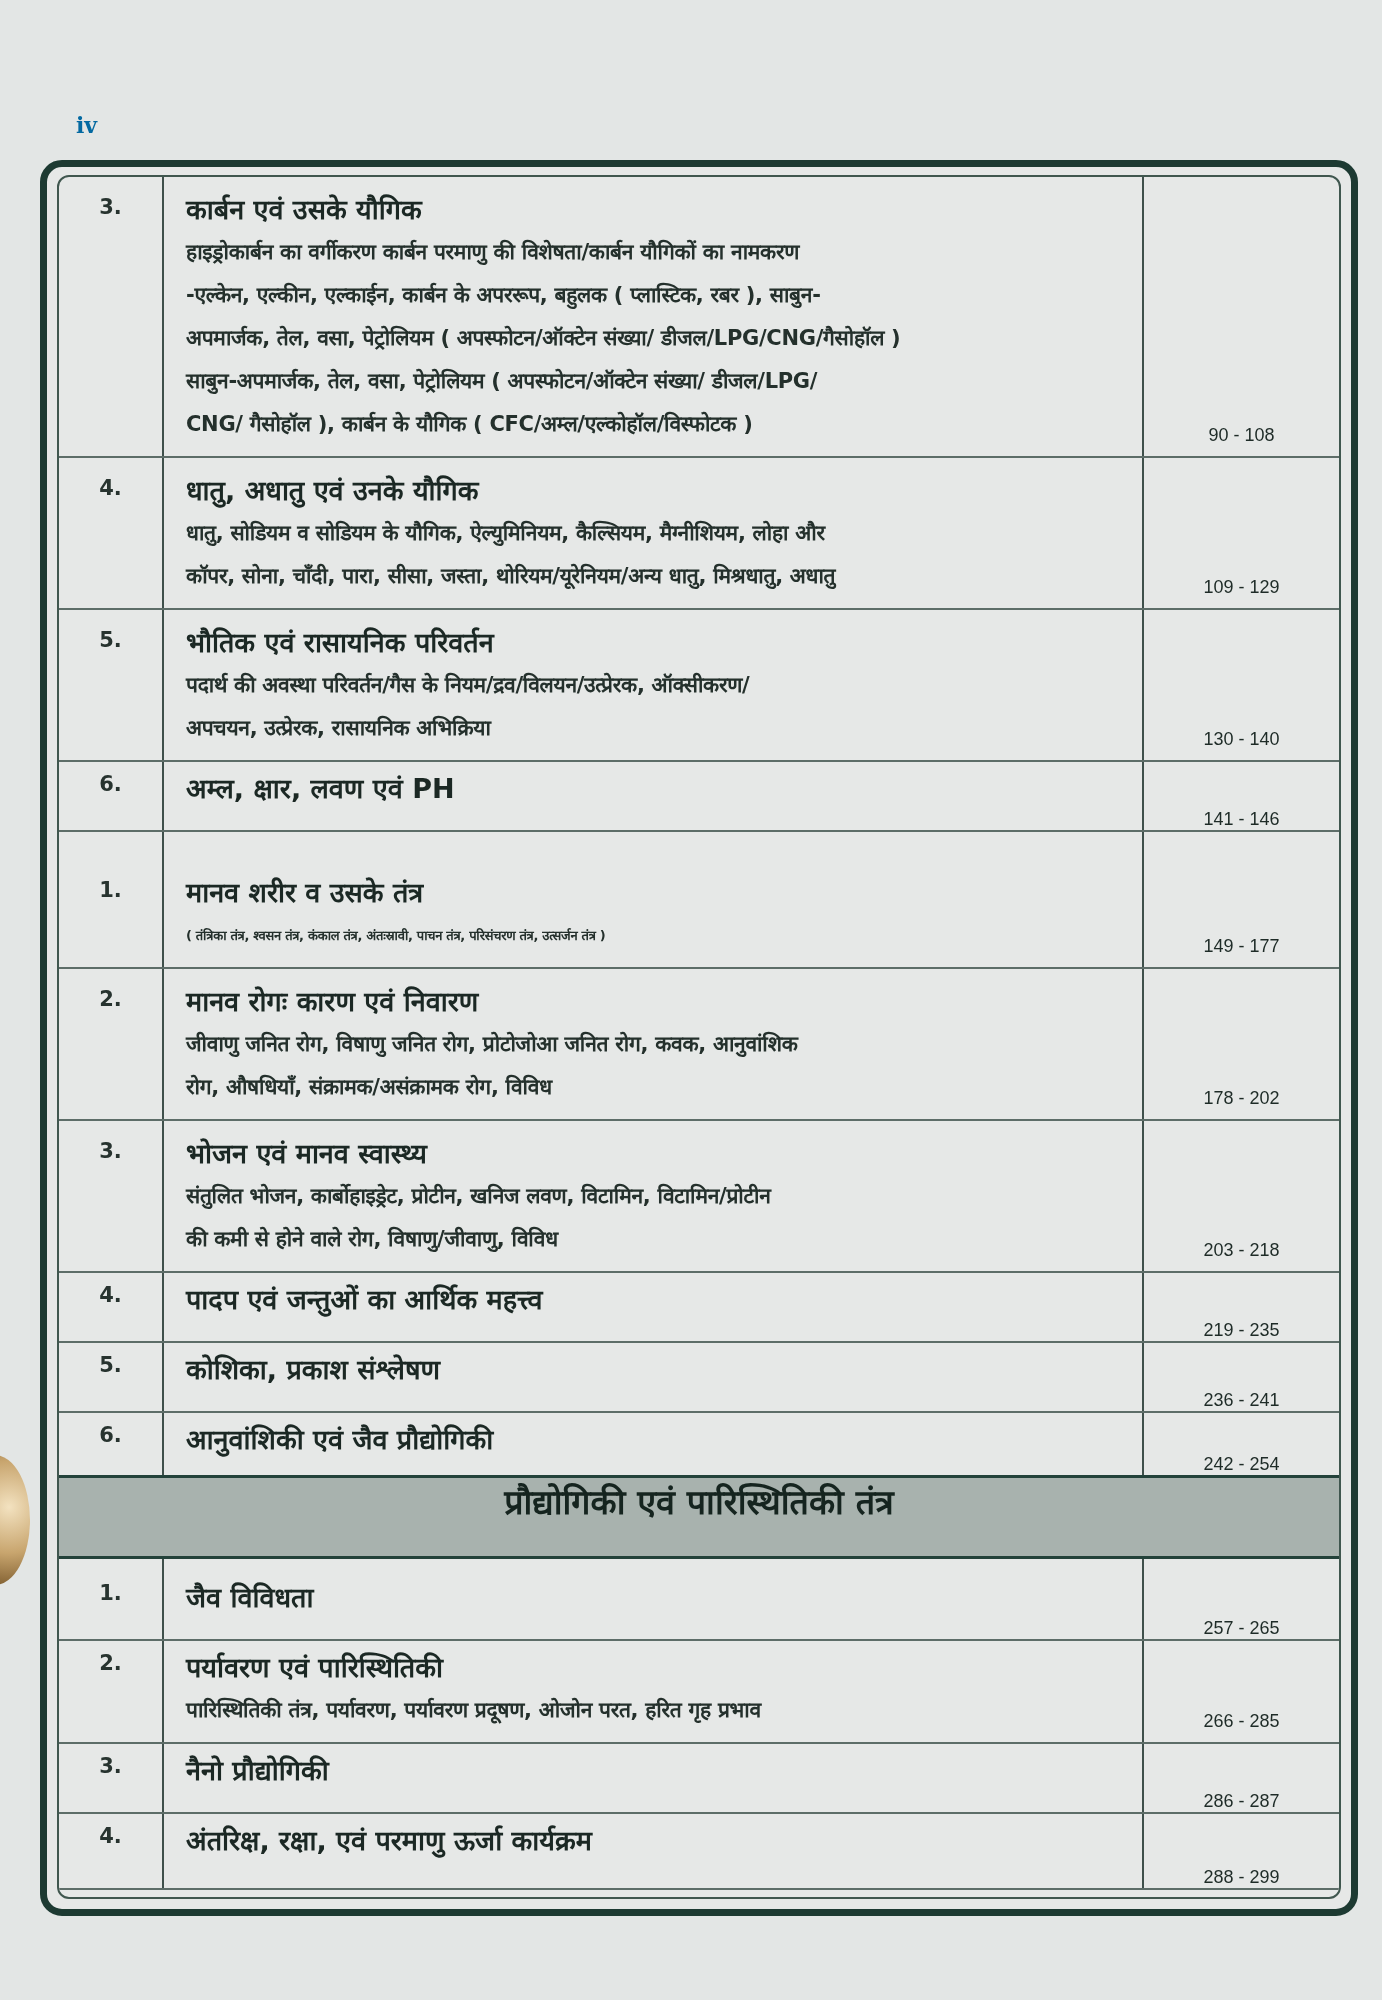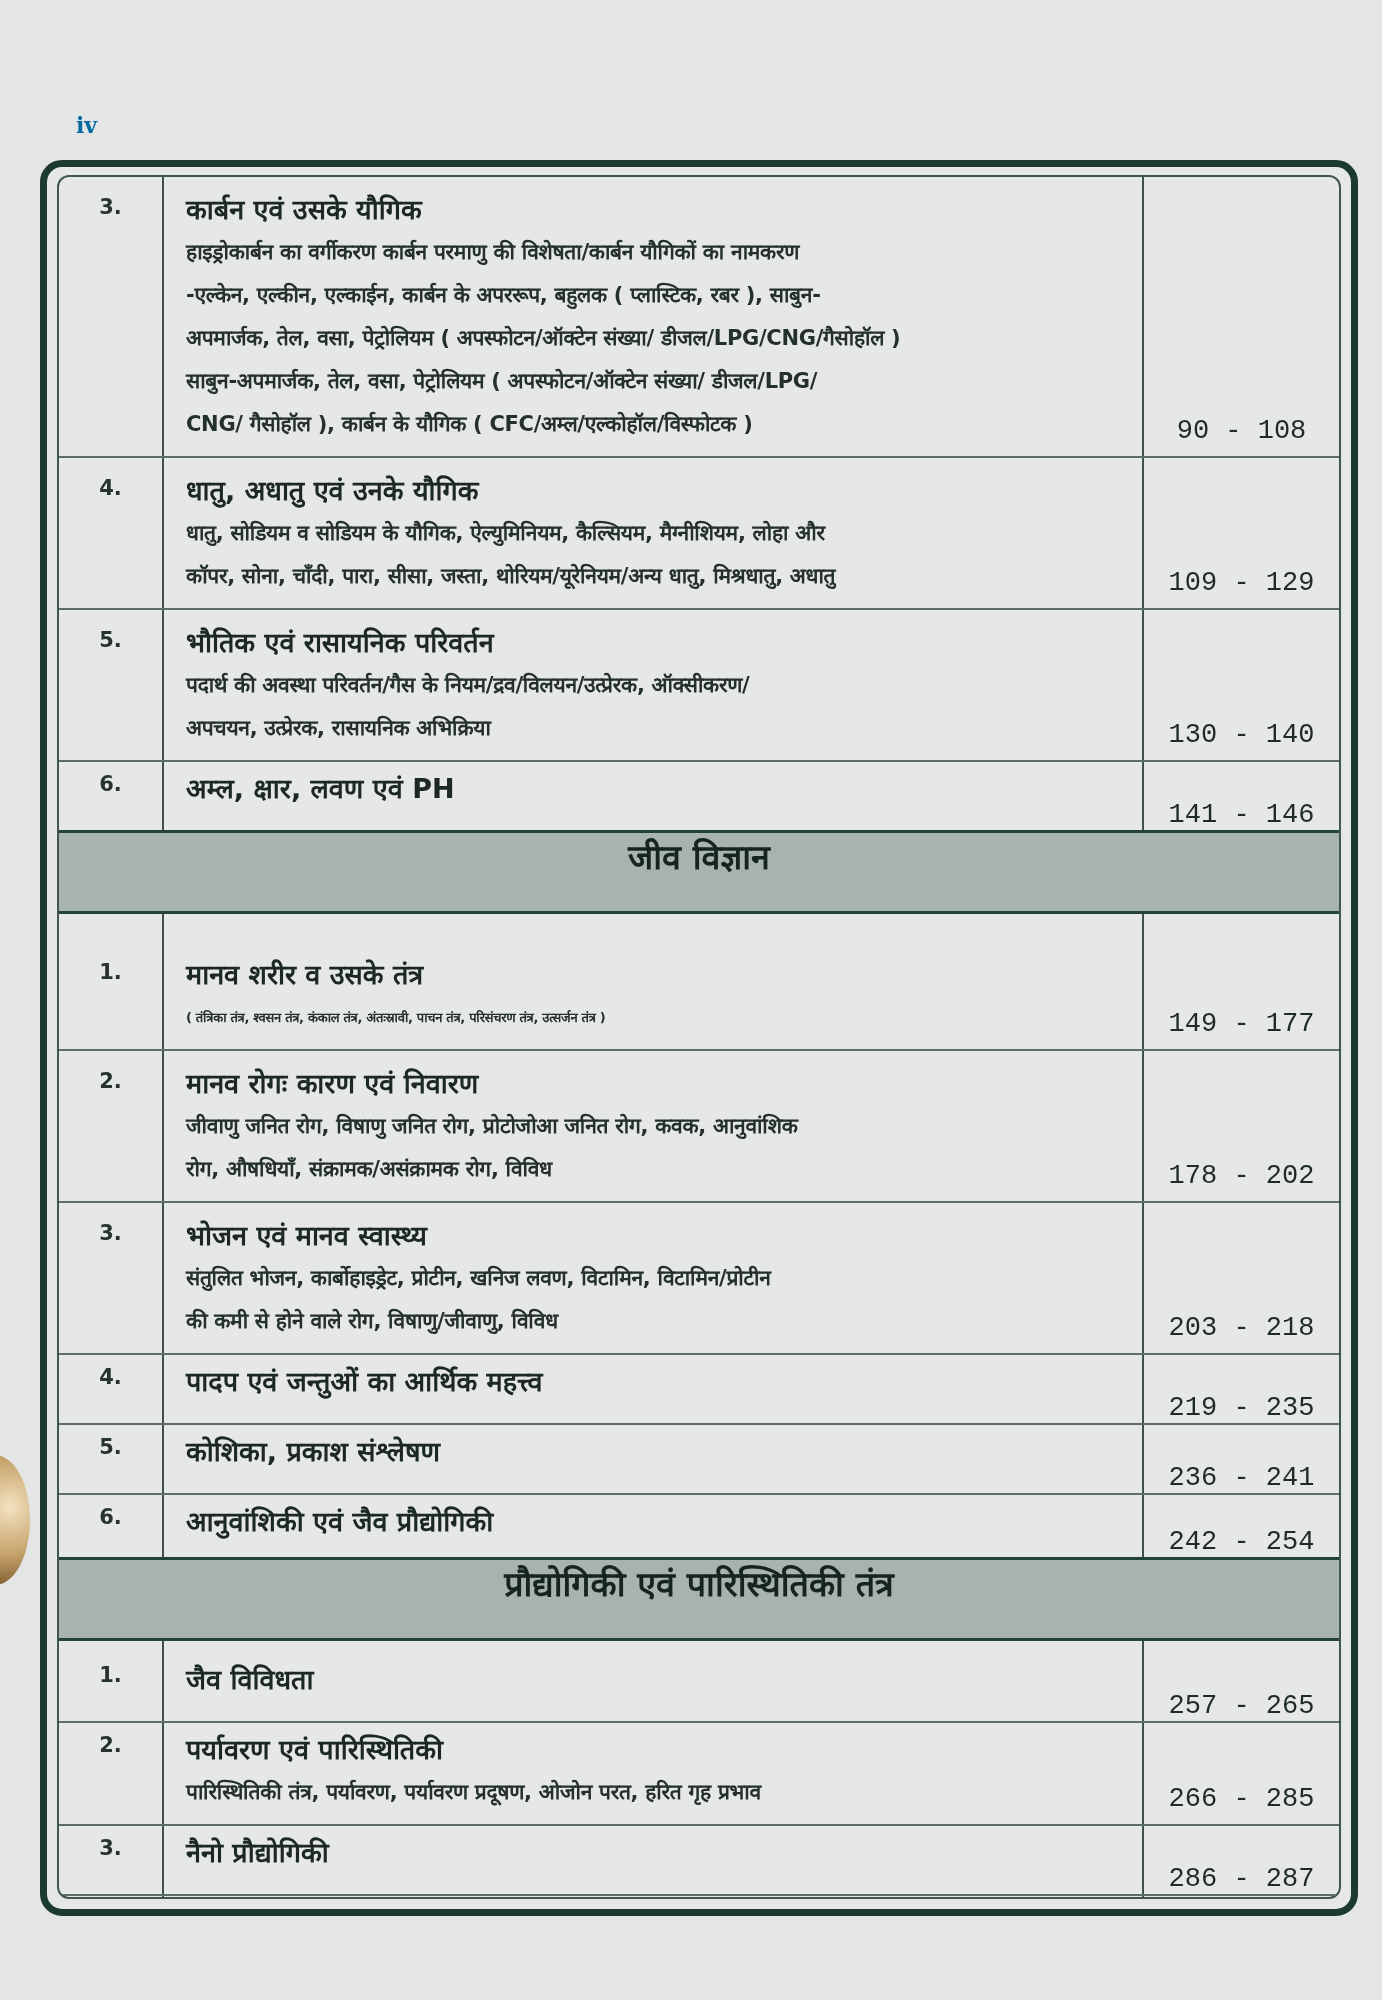--- a/index.html
+++ b/index.html
@@ -28,21 +28,21 @@
   table.toc { width:100%; border-collapse:collapse; table-layout:fixed; }
   table.toc td { vertical-align:top; padding:0; }
   col.c-num { width:104px; }
   col.c-page { width:196px; }
   .row td { border-bottom:2px solid #5d6d68; }
   .row td.num { border-right:2px solid #3f504b; text-align:center;
     font-family:"DejaVu Sans","Liberation Sans",sans-serif; font-weight:bold;
     font-size:21px; padding-top:18px; color:#27332f; }
   .row td.body { border-right:2px solid #3f504b; padding:12px 6px 10px 22px; }
   .row td.page { text-align:center; vertical-align:bottom; padding-bottom:10px;
-    font-family:Liberation Mono, monospace; font-size:27px; color:#1e2b27; }
+    font-family:Liberation Sans, sans-serif; font-size:18px; color:#1e2b27; }
   .title { font-weight:bold; font-size:27px; line-height:42px; color:#1b2824; }
   .desc { font-size:21px; line-height:43px; font-weight:bold; color:#24302c; letter-spacing:-0.3px; }
   .section td {
     background:#a8b2ae; text-align:center;
     border-top:3px solid #23423a; border-bottom:3px solid #23423a;
     height:78px; vertical-align:middle;
     font-weight:bold; font-size:34px; color:#15241f;
   }
   .spacer td { height:28px; border-right:2px solid #3f504b; }
   .spacer td:last-child { border-right:none; }
@@ -103,23 +103,20 @@
           <td class="page">130 - 140</td>
         </tr>
         <tr class="row compact">
           <td class="num">6.</td>
           <td class="body">
             <div class="title">अम्ल, क्षार, लवण एवं PH</div>
           </td>
           <td class="page">141 - 146</td>
         </tr>
 
-        <tr class="section">
-          <td colspan="3">जीव विज्ञान</td>
-        </tr>
         <tr class="spacer">
             <td></td>
             <td></td>
             <td></td>
           </tr>
         <tr class="row">
           <td class="num">1.</td>
           <td class="body">
             <div class="title">मानव शरीर व उसके तंत्र</div>
             <div class="desc" style="font-size:13px">( तंत्रिका तंत्र, श्वसन तंत्र, कंकाल तंत्र, अंतःस्रावी, पाचन तंत्र, परिसंचरण तंत्र, उत्सर्जन तंत्र )</div>

